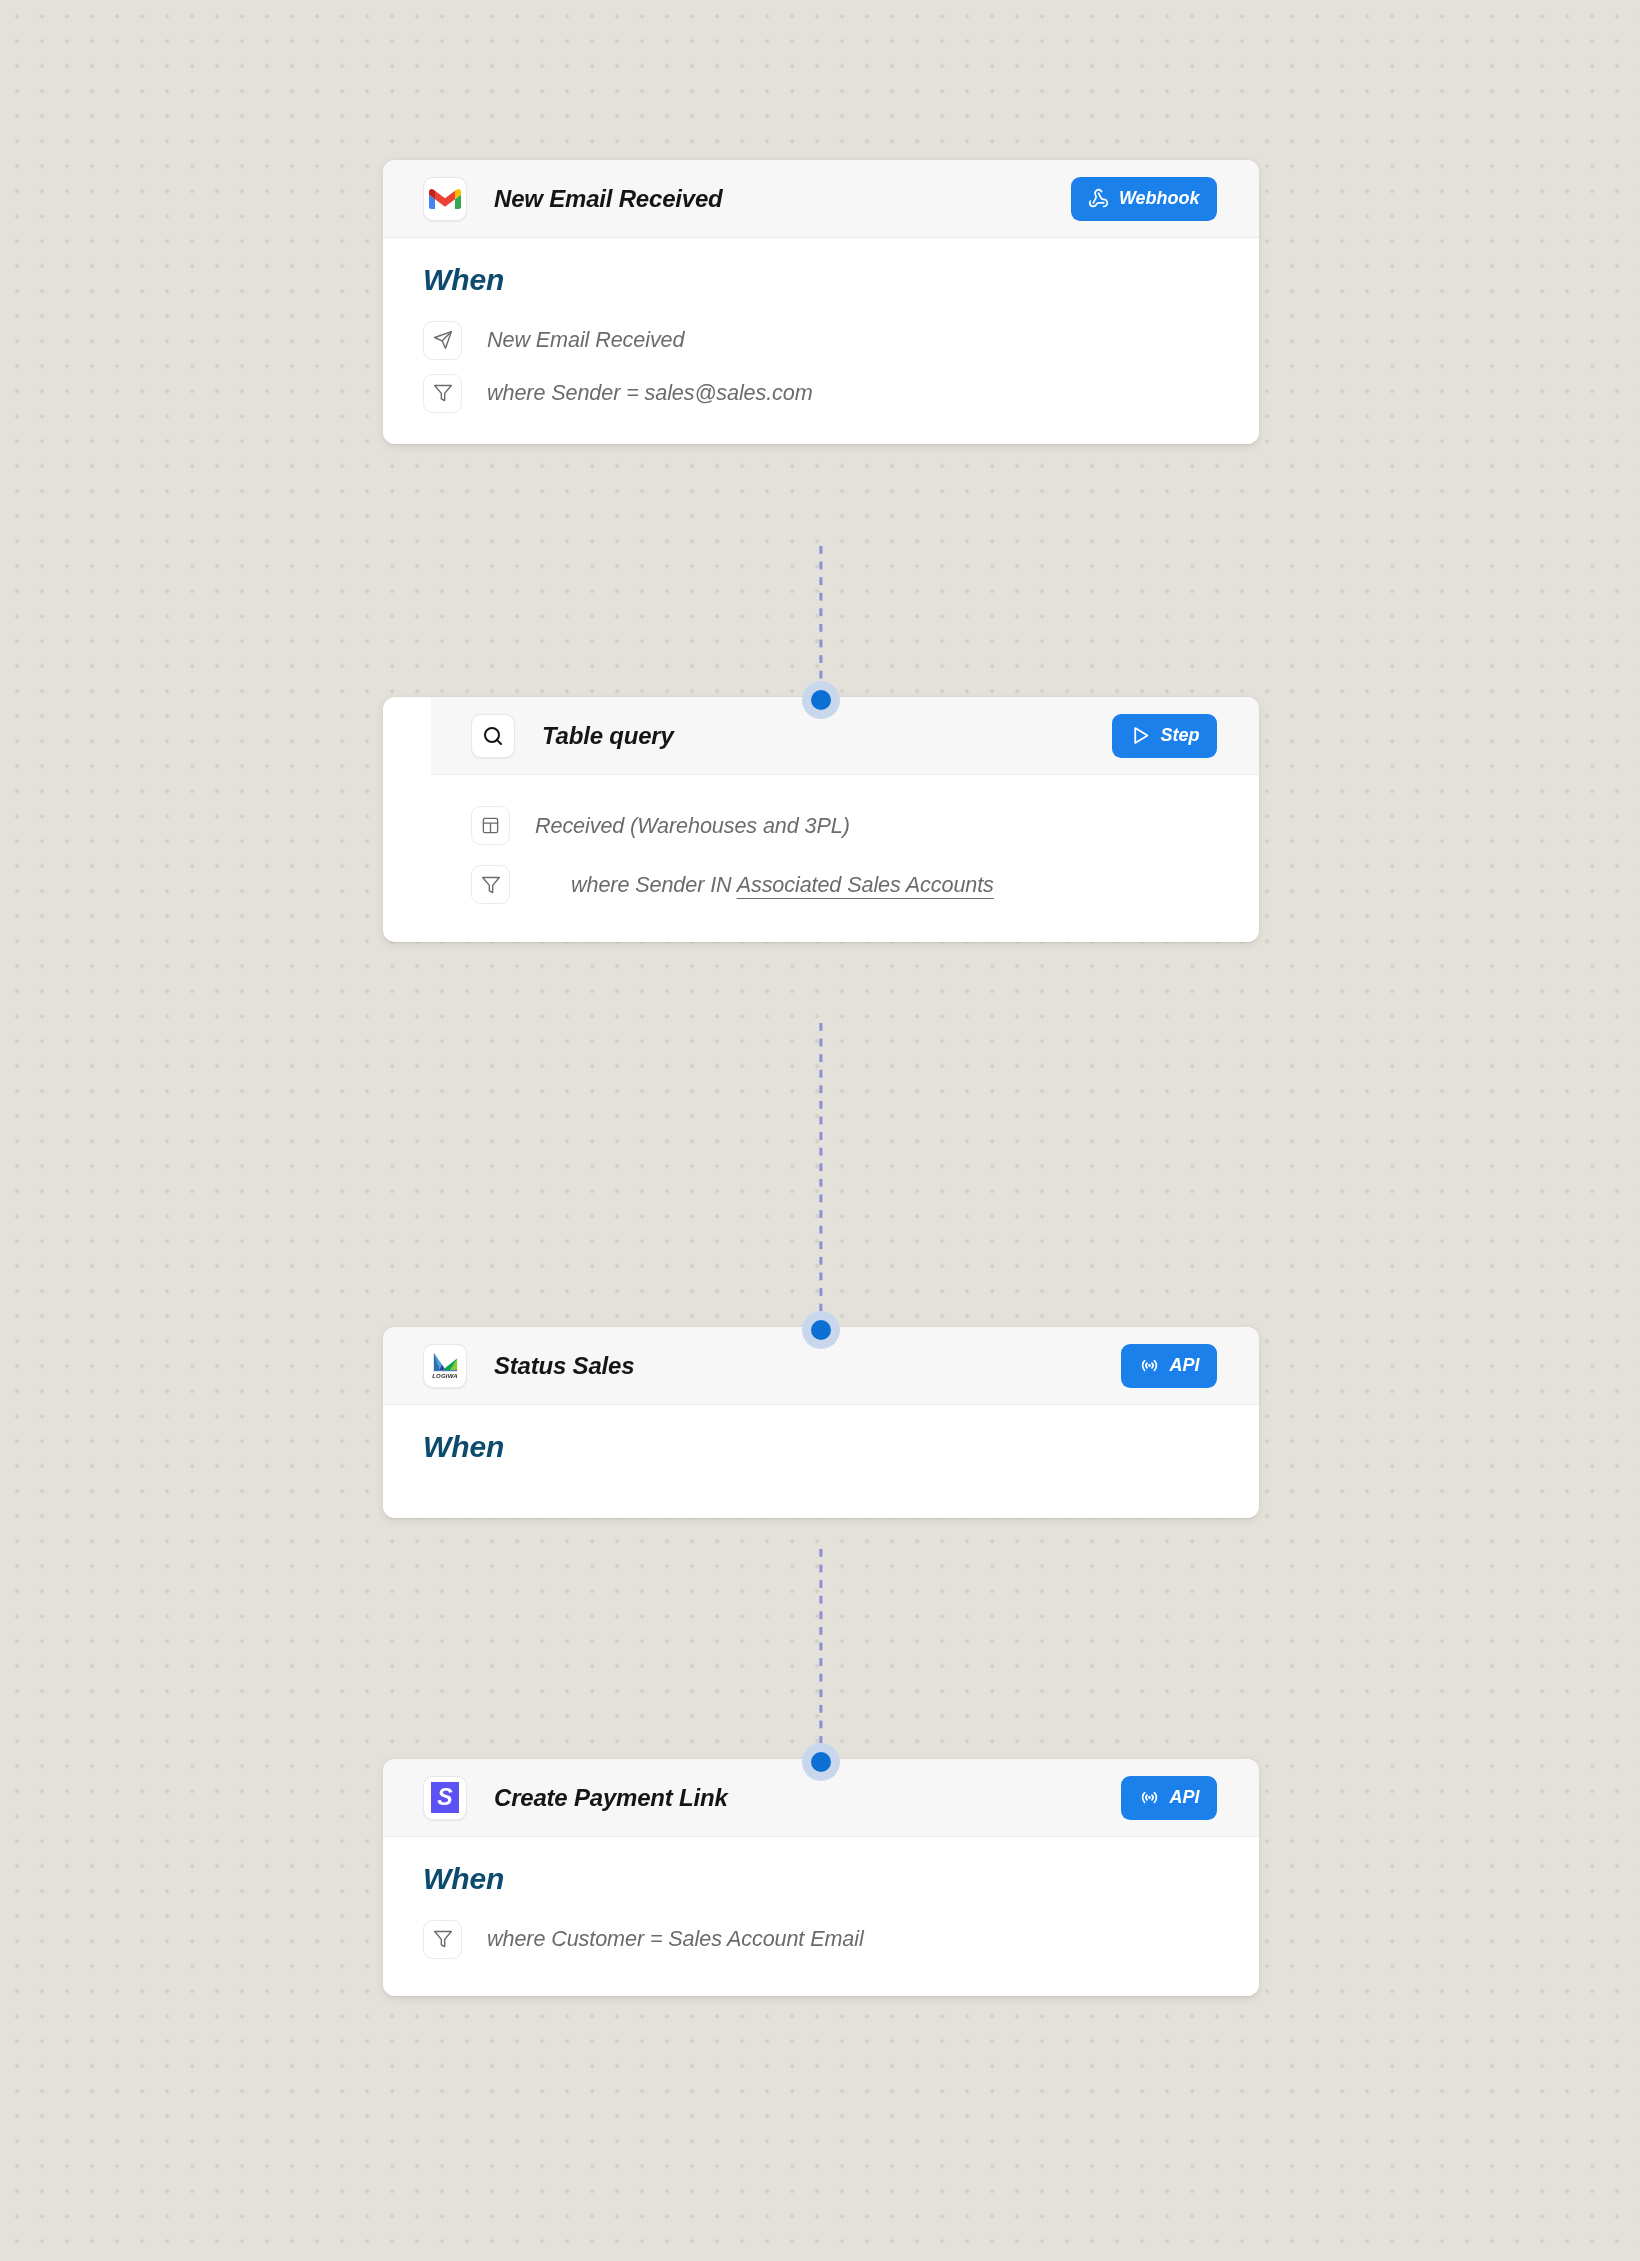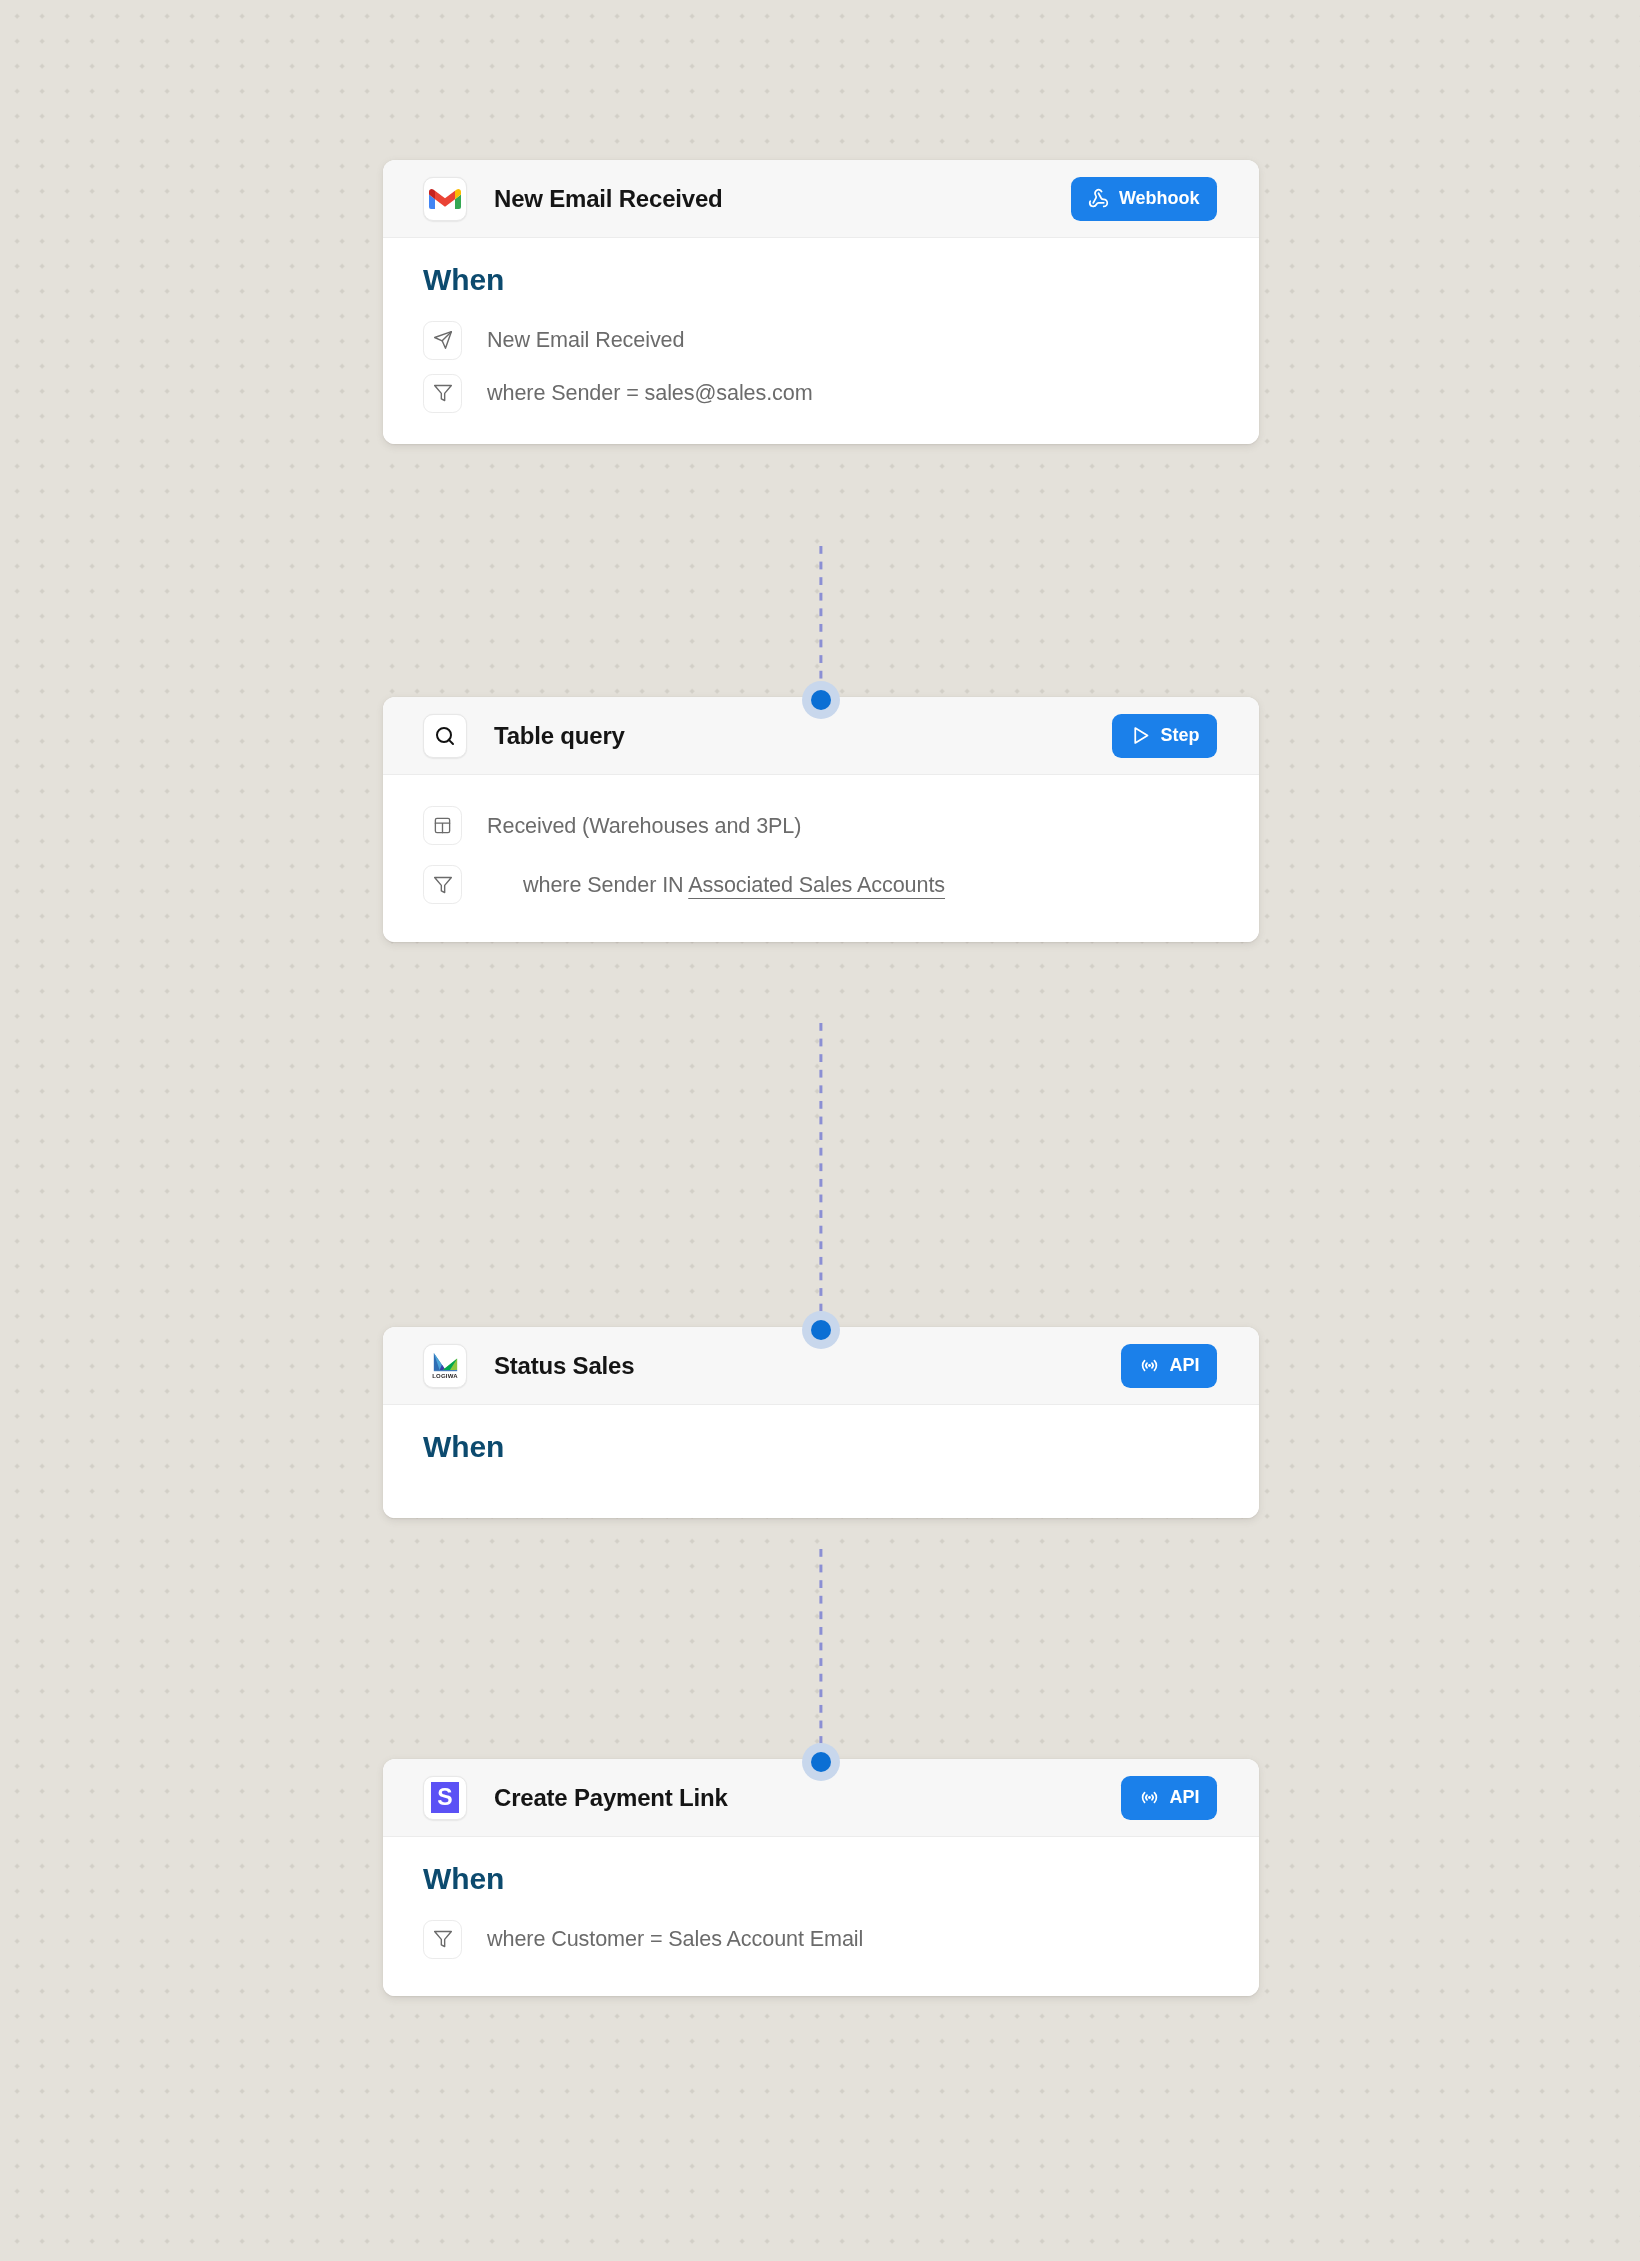--- a/index.html
+++ b/index.html
@@ -20,20 +20,21 @@
     overflow: hidden;
   }
 
   
   .flow {
     position: absolute;
     left: 383px;
     top: 0;
     width: 876px;
     height: 1861px;
+    font-style: italic;
   }
 
   
   .connector {
     position: absolute;
     left: 50%;
     transform: translateX(-50%);
     width: 3.2px;
     background-image: linear-gradient(
         to bottom,
@@ -253,21 +254,21 @@
             <path d="M22 3H2l8 9.46V19l4 2v-8.54L22 3z"></path>
           </svg>
         </div>
         <div class="row-text">where Sender = sales@sales.com</div>
       </div>
     </div>
   </div>
 
   <div class="node-dot" style="top:700px;"></div>
 
-  <div class="card" style="top:697px;">
+  <div class="card" style="top:697px;padding-left:48px;">
     <div class="card-header">
       <div class="app-icon">
         <svg width="24" height="24" viewBox="0 0 24 24" fill="none" stroke="#111111" stroke-width="2" stroke-linecap="round" stroke-linejoin="round">
           <circle cx="11" cy="11" r="7"></circle>
             <path d="m20 20-4.35-4.35"></path>
         </svg>
       </div>
       <div class="card-title">Table query</div>
       <div class="spacer"></div>
       <div class="badge">

